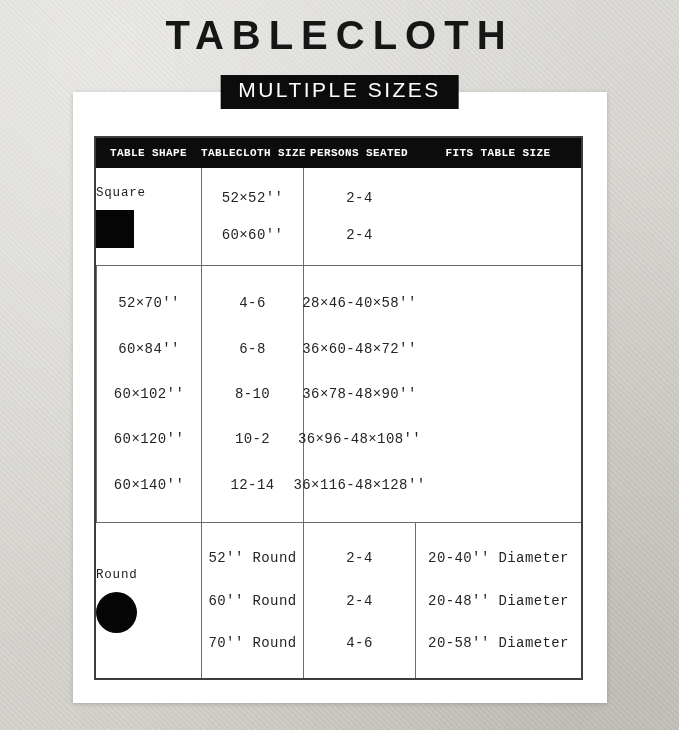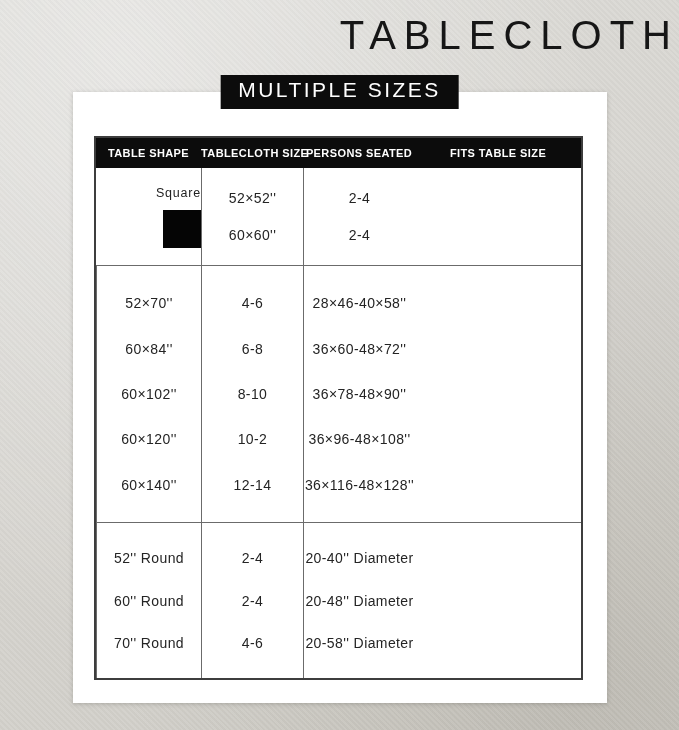--- a/index.html
+++ b/index.html
@@ -9,42 +9,43 @@
     background-color:#d7d5d0;
     background-image:
       repeating-linear-gradient(45deg, rgba(255,255,255,.05) 0 2px, rgba(0,0,0,.02) 2px 4px),
       radial-gradient(ellipse at 18% 8%, rgba(255,255,255,.38), transparent 60%),
       radial-gradient(ellipse at 85% 95%, rgba(120,114,102,.20), transparent 55%),
       linear-gradient(160deg, #dddcd8 0%, #d6d4cf 55%, #cfcdc6 100%);
     position:relative;
   }
   .page-title {
     position:absolute; top:13px; left:0; width:100%;
-    text-align:right;
-    font-size:40px; font-weight:400; letter-spacing:8px;
+    text-align:center;
+    font-size:40px; font-weight:700; letter-spacing:8px;
     color:#161616;
   }
   .banner {
     position:absolute; top:75px; left:50%; transform:translateX(-50%);
     background:#0c0c0c; color:#ffffff;
     font-size:21px; font-weight:400; letter-spacing:2.5px;
     padding:3px 18px 7px 18px;
     z-index:3; white-space:nowrap;
   }
   .card {
     position:absolute; left:73px; top:92px; width:534px; height:611px;
     background:#ffffff;
     box-shadow:0 1px 4px rgba(60,58,52,.25);
     z-index:2;
   }
   .size-table {
     position:absolute; left:21px; top:44px; width:489px; height:544px;
     border:2px solid #3d3d3d;
     display:flex; flex-direction:column;
     background:#ffffff;
+    font-family:Liberation Mono, monospace;
   }
   .thead {
     height:30px; flex:none;
     background:#0c0c0c; color:#ffffff;
     display:grid; grid-template-columns:105px 102px 112px 1fr;
     align-items:center;
   }
   .th {
     text-align:center; font-size:11px; font-weight:700; letter-spacing:.4px;
     white-space:nowrap;
@@ -52,21 +53,21 @@
   .section {
     display:grid; grid-template-columns:105px 102px 112px 1fr;
     border-top:1px solid #6b6b6b;
     flex:none;
   }
   .section.first { border-top:none; }
   .sec-square { height:97px; }
   .sec-oblong { height:257px; }
   .sec-round  { height:156px; }
   .shape-cell {
-    display:flex; flex-direction:column; justify-content:center; align-items:flex-end;
+    display:flex; flex-direction:column; justify-content:center; align-items:flex-start;
     gap:10px;
   }
   .shape-label { font-size:12.5px; color:#222; letter-spacing:.8px; }
   .shape { background:#050505; display:block; }
   .shape.square { width:38px; height:38px; }
   .shape.rect   { width:37px; height:69px; }
   .shape.circle { width:41px; height:41px; border-radius:50%; }
   .col {
     display:flex; flex-direction:column; justify-content:space-evenly; align-items:center;
     border-left:1px solid #6b6b6b;
@@ -125,20 +126,24 @@
       <div class="col">
         <span class="cell">28×46-40×58''</span>
         <span class="cell">36×60-48×72''</span>
         <span class="cell">36×78-48×90''</span>
         <span class="cell">36×96-48×108''</span>
         <span class="cell">36×116-48×128''</span>
       </div>
     </div>
 
     <div class="section sec-round">
+      <div class="shape-cell">
+        <span class="shape-label">Round</span>
+        <span class="shape circle"></span>
+      </div>
       <div class="col">
         <span class="cell">52'' Round</span>
         <span class="cell">60'' Round</span>
         <span class="cell">70'' Round</span>
       </div>
       <div class="col">
         <span class="cell">2-4</span>
         <span class="cell">2-4</span>
         <span class="cell">4-6</span>
       </div>

